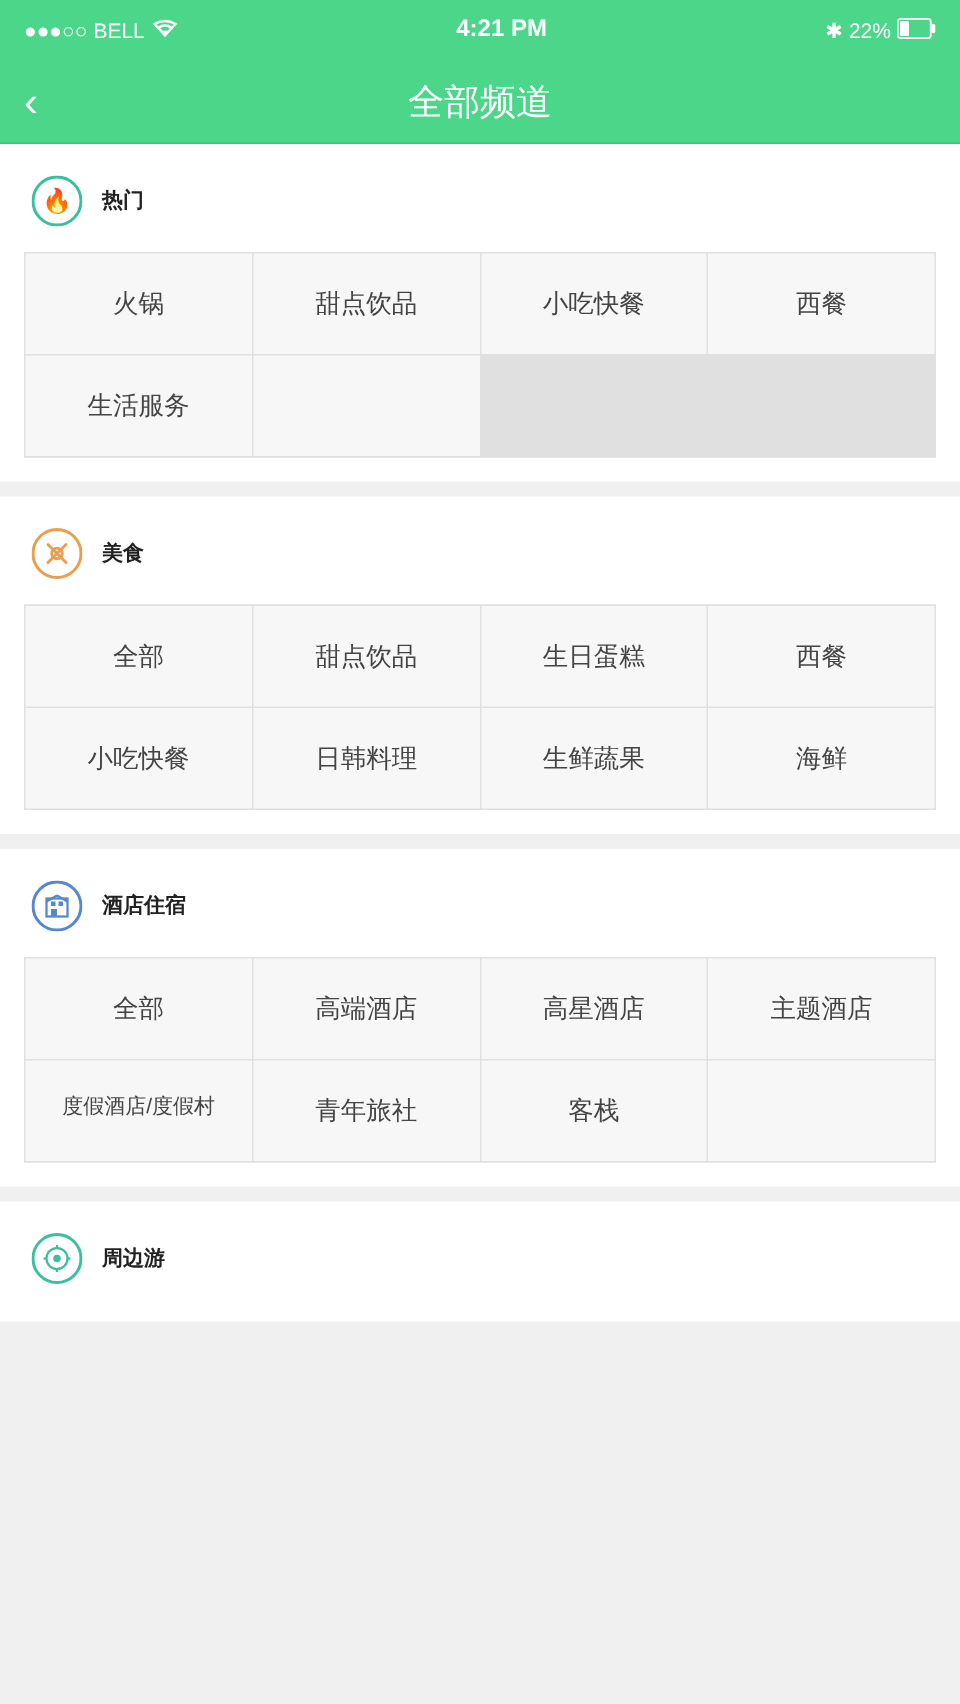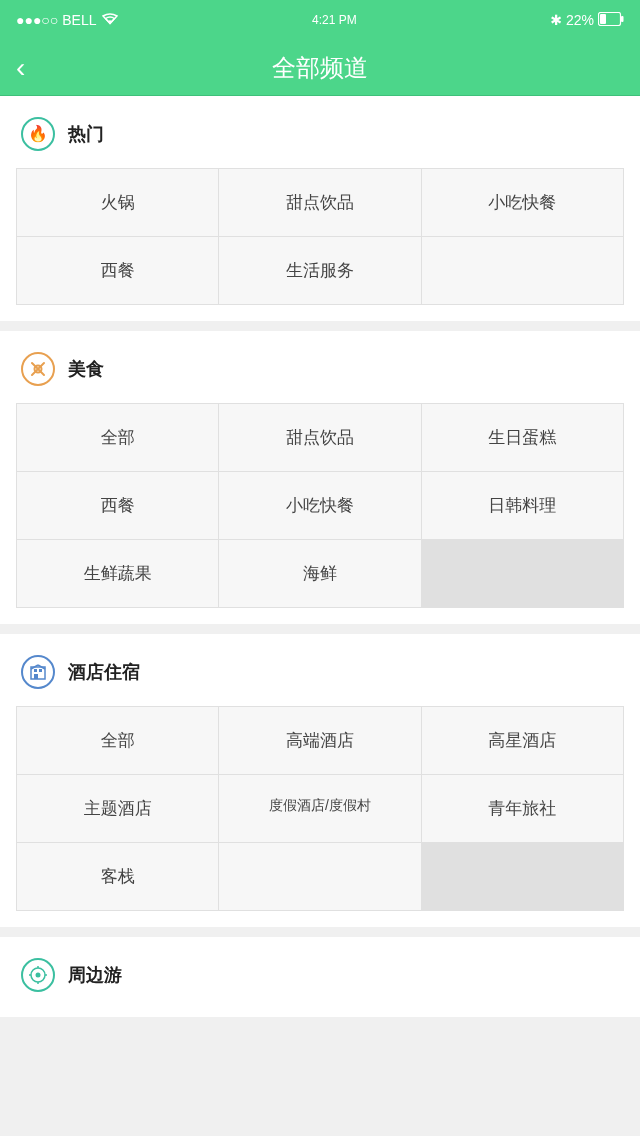--- a/index.html
+++ b/index.html
@@ -18,21 +18,21 @@
       background: #4cd68a;
       height: 40px;
       display: flex;
       align-items: center;
       justify-content: space-between;
       padding: 0 16px;
       color: white;
       font-size: 14px;
     }
     .status-bar-left { display: flex; align-items: center; gap: 4px; }
-    .status-bar-center { font-size: 12px; font-weight: 400; }
+    .status-bar-center { font-size: 16px; font-weight: 700; }
     .status-bar-right { display: flex; align-items: center; gap: 4px; font-size: 14px; }
 
     
     .nav-bar {
       background: #4cd68a;
       height: 56px;
       display: flex;
       align-items: center;
       justify-content: center;
       position: relative;
@@ -65,29 +65,29 @@
       gap: 12px;
     }
     .section-icon {
       width: 36px;
       height: 36px;
       display: flex;
       align-items: center;
       justify-content: center;
     }
     .section-title {
-      font-size: 18px;
+      font-size: 14px;
       font-weight: 600;
       color: #222;
     }
 
     
     .grid {
       display: grid;
-      grid-template-columns: repeat(3, 1fr);
+      grid-template-columns: repeat(4, 1fr);
       gap: 1px;
       background: #e0e0e0;
       margin: 0 16px;
       border: 1px solid #e0e0e0;
     }
     .grid-item {
       background: #f7f7f7;
       padding: 22px 8px;
       text-align: center;
       font-size: 17px;

